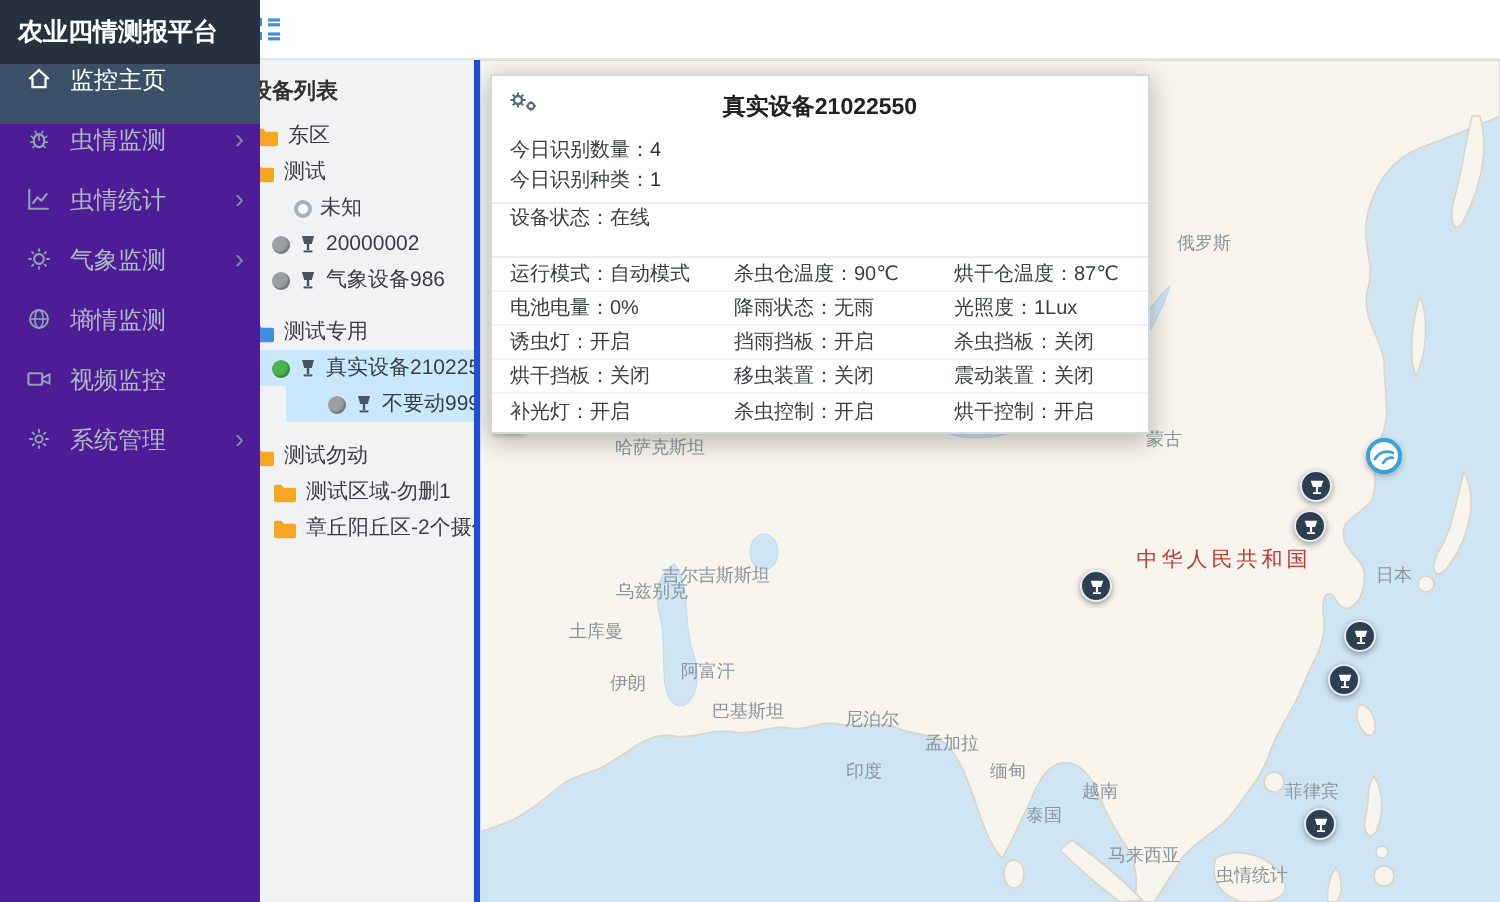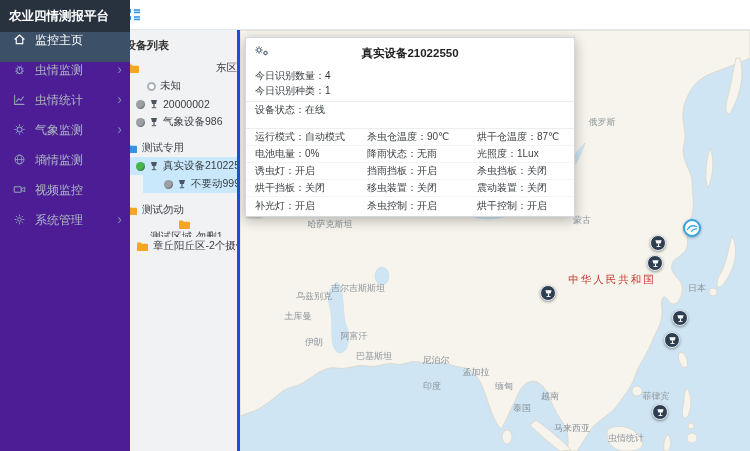--- a/index.html
+++ b/index.html
@@ -140,27 +140,35 @@
         <rect x="1" y="9" width="5" height="4" fill="#3d8fe0"></rect>
         <rect x="9" y="9.2" width="6" height="1.6" fill="#3d8fe0"></rect>
         <rect x="9" y="11.6" width="6" height="1.6" fill="#3d8fe0"></rect>
       </svg>
     </span>
   </header>
 
   <section class="device-panel">
     <div class="panel-title">设备列表</div>
     <div id="device-tree">
-        <div class="tree-row" style="padding-left: 12px; justify-content: space-between;">
+        <div class="tree-row" style="padding-left: 12px;">
           <span class="ico">
             <svg width="13" height="11" viewBox="0 0 14 12">
               <path d="M1 2.5c0-.6.4-1 1-1h3l1.2 1.6H12c.6 0 1 .4 1 1V10c0 .6-.4 1-1 1H2c-.6 0-1-.4-1-1Z" fill="#f5a623"></path>
             </svg>
           </span>
           <span class="tree-label">东区</span>
+        </div>
+        <div class="tree-row" style="padding-left: 10px;">
+          <span class="ico">
+            <svg width="13" height="11" viewBox="0 0 14 12">
+              <path d="M1 2.5c0-.6.4-1 1-1h3l1.2 1.6H12c.6 0 1 .4 1 1V10c0 .6-.4 1-1 1H2c-.6 0-1-.4-1-1Z" fill="#f5a623"></path>
+            </svg>
+          </span>
+          <span class="tree-label">测试</span>
         </div>
         <div class="tree-row" style="padding-left: 32px;">
           <span class="ico">
             <span class="radio-ico"></span>
           </span>
           <span class="tree-label">未知</span>
         </div>
         <div class="tree-row" style="padding-left: 21px; align-items: center;">
           <span class="ico">
             <span class="status-dot" style="background:#9aa0a5"></span>
@@ -222,21 +230,21 @@
           <span class="tree-label">不要动99999999</span>
         </div>
         <div class="tree-row gap" style="padding-left: 10px;">
           <span class="ico">
             <svg width="13" height="11" viewBox="0 0 14 12">
               <path d="M1 2.5c0-.6.4-1 1-1h3l1.2 1.6H12c.6 0 1 .4 1 1V10c0 .6-.4 1-1 1H2c-.6 0-1-.4-1-1Z" fill="#f5a623"></path>
             </svg>
           </span>
           <span class="tree-label">测试勿动</span>
         </div>
-        <div class="tree-row" style="padding-left: 21px; flex-direction: column;">
+        <div class="tree-row" style="padding-left: 21px;">
           <span class="ico">
             <svg width="13" height="11" viewBox="0 0 14 12">
               <path d="M1 2.5c0-.6.4-1 1-1h3l1.2 1.6H12c.6 0 1 .4 1 1V10c0 .6-.4 1-1 1H2c-.6 0-1-.4-1-1Z" fill="#f5a623"></path>
             </svg>
           </span>
           <span class="tree-label">测试区域-勿删1</span>
         </div>
         <div class="tree-row" style="padding-left: 21px;">
           <span class="ico">
             <svg width="13" height="11" viewBox="0 0 14 12">
@@ -294,21 +302,21 @@
       </g>
     </svg>
 
     <div id="map-labels">
         <span class="map-label" style="left:362px;top:92px">俄罗斯</span>
         <span class="map-label" style="left:232px;top:172px">新西伯利亚</span>
         <span class="map-label" style="left:90px;top:194px">哈萨克斯坦</span>
         <span class="map-label" style="left:342px;top:190px">蒙古</span>
         <span class="map-label country" style="left:372px;top:250px">中华人民共和国</span>
         <span class="map-label" style="left:118px;top:258px">吉尔吉斯斯坦</span>
-        <span class="map-label" style="left:74px;top:266px">乌兹别克</span>
+        <span class="map-label" style="left:86px;top:266px">乌兹别克</span>
         <span class="map-label" style="left:58px;top:286px">土库曼</span>
         <span class="map-label" style="left:74px;top:312px">伊朗</span>
         <span class="map-label" style="left:114px;top:306px">阿富汗</span>
         <span class="map-label" style="left:134px;top:326px">巴基斯坦</span>
         <span class="map-label" style="left:196px;top:330px">尼泊尔</span>
         <span class="map-label" style="left:192px;top:356px">印度</span>
         <span class="map-label" style="left:236px;top:342px">孟加拉</span>
         <span class="map-label" style="left:264px;top:356px">缅甸</span>
         <span class="map-label" style="left:282px;top:378px">泰国</span>
         <span class="map-label" style="left:310px;top:366px">越南</span>

